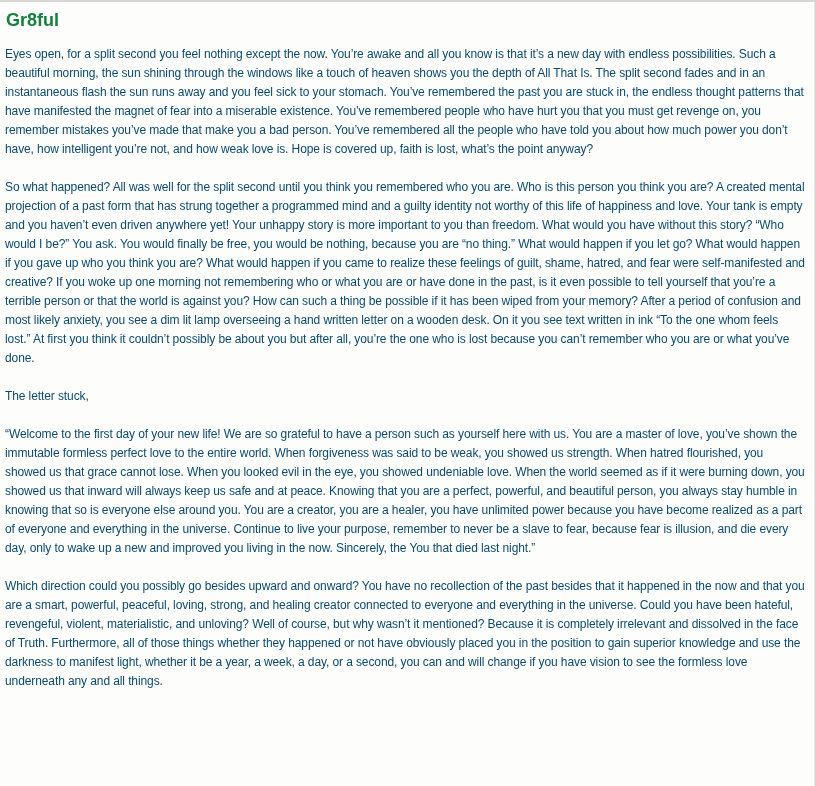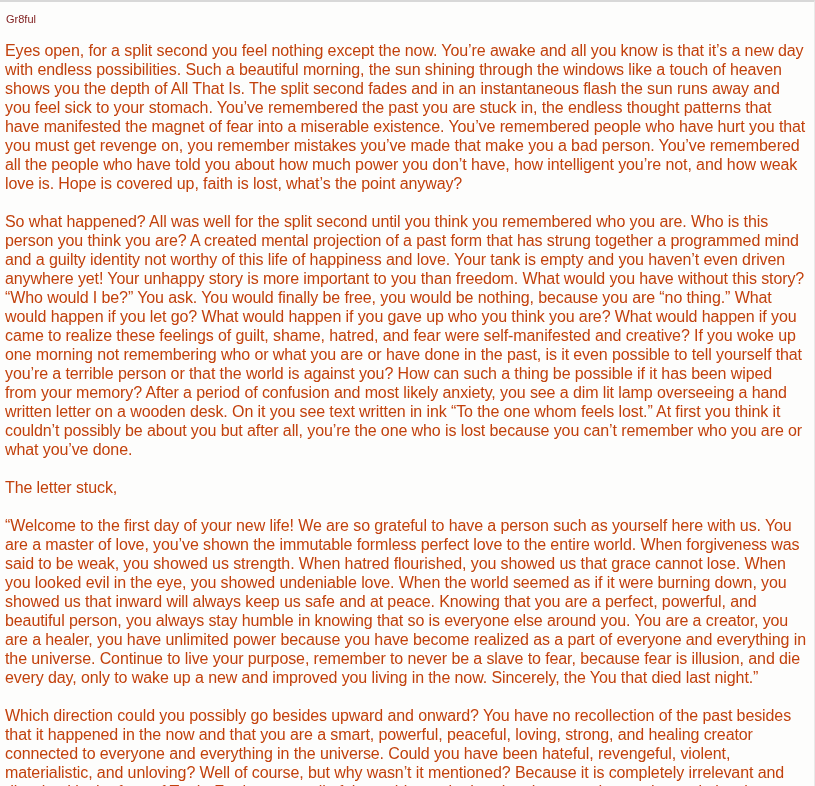--- a/index.html
+++ b/index.html
@@ -13,33 +13,33 @@
     box-sizing: border-box;
     background: #fdfdfc;
     border-top: 2px solid #d8d8d8;
     border-right: 1px solid #e9e9e9;
     padding: 7px 8px 0 5px;
     overflow: hidden;
     font-family: "Liberation Sans", sans-serif;
   }
   .post-author {
     display: inline-block;
-    color: #7f1d1d;
-    font-size: 11px;
-    font-weight: normal;
+    color: #15803d;
+    font-size: 18px;
+    font-weight: bold;
     text-decoration: none;
     margin: 1px 0 0 1px;
     cursor: pointer;
   }
   .post-body {
     margin-top: 14px;
   }
   .post-paragraph {
-    color: #c2410c;
-    font-size: 16px;
+    color: #0c4a6e;
+    font-size: 12px;
     line-height: 19px;
     letter-spacing: -0.1px;
     margin: 0 0 19px 0;
   }
 </style>
 </head>
 <body>
 
 <div class="post-container">
   <a class="post-author">Gr8ful</a>

